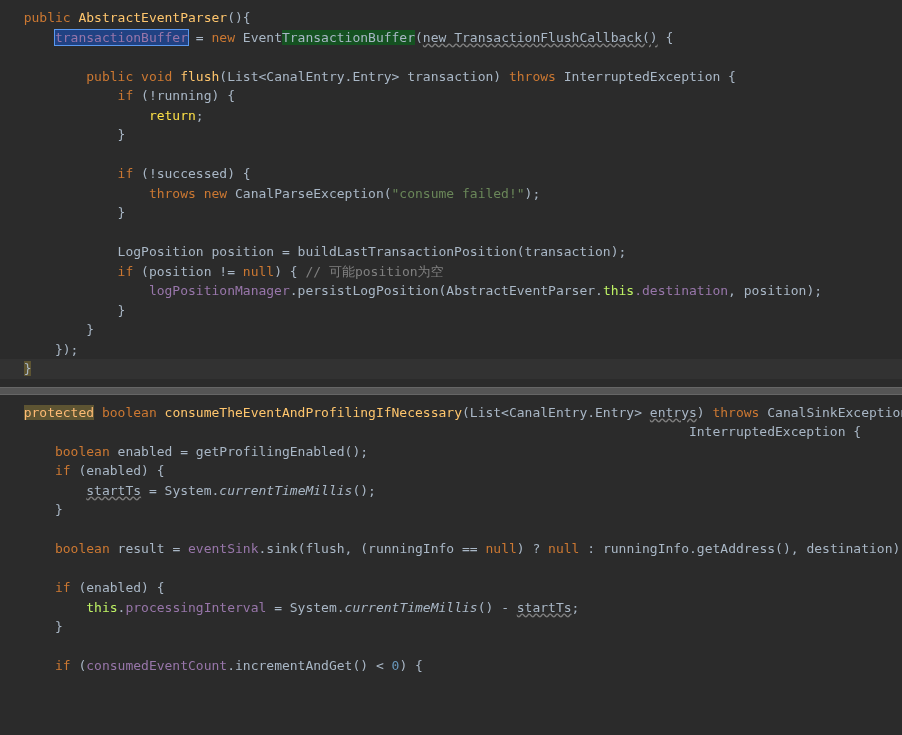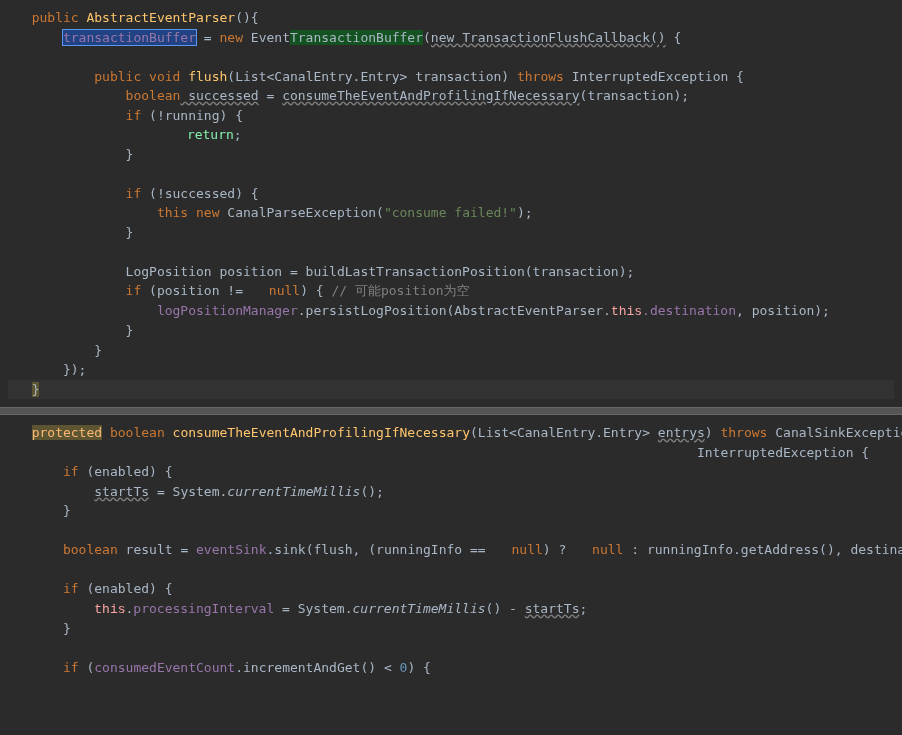--- a/index.html
+++ b/index.html
@@ -7,40 +7,40 @@
       background: #2b2b2b;
       font-family: 'Consolas', 'Monaco', monospace;
       font-size: 13px;
       line-height: 1.5;
       color: #a9b7c6;
       width: 902px;
       height: 735px;
       overflow: hidden;
     }
     .code-block {
-      padding: 8px 8px;
+      padding: 8px 0;
       position: relative;
     }
     .line {
       padding: 0 8px;
       white-space: pre;
       position: relative;
     }
     .kw-public { color: #cc7832; }
     .kw-new { color: #cc7832; }
     .kw-void { color: #cc7832; }
     .kw-boolean { color: #cc7832; }
     .kw-if { color: #cc7832; }
-    .kw-return { color: #86efac; margin-left: 30px; }
+    .kw-return { color: #fde047; }
     .kw-throw { color: #cc7832; }
     .kw-throws { color: #cc7832; }
-    .kw-this { color: #fca5a5; font-family: Liberation Mono, monospace; }
+    .kw-this { color: #bef264; }
     .kw-protected { color: #fdba74; }
     .kw-long { color: #cc7832; }
-    .kw-null { color: #cc7832; margin-left: 18px; }
+    .kw-null { color: #cc7832; }
     .method-name { color: #ffc66d; }
     .field { color: #9876aa; }
     .comment { color: #808080; }
     .string { color: #6a8759; }
     .number { color: #6897bb; }
     .static-method { font-style: italic; color: #a9b7c6; }
     .underline { text-decoration: underline; text-decoration-style: wavy; text-decoration-color: #808080; }
     .highlight-box { background: #214283; outline: 1px solid #5998f0; }
     .highlight-green { background: #155221; }
     .highlight-yellow { background: #5d5432; }
@@ -53,43 +53,43 @@
     }
   </style>
 </head>
 <body>
 
 <div class="code-block">
   <div class="line">  <span class="kw-public">public</span> <span class="method-name">AbstractEventParser</span><span>()</span><span>{</span></div>
   <div class="line">      <span class="highlight-box field">transactionBuffer</span><span> = </span><span class="kw-new">new</span><span> Event</span><span class="highlight-green">TransactionBuffer</span><span>(</span><span class="underline">new TransactionFlushCallback()</span><span> {</span></div>
   <div class="line"> </div>
   <div class="line">          <span class="kw-public">public</span><span class="kw-void"> void</span><span class="method-name"> flush</span><span>(List&lt;CanalEntry.Entry&gt; transaction) </span><span class="kw-throws">throws</span><span> InterruptedException {</span></div>
-  <div class="line">              <span class="kw-boolean">boolean</span><span class="underline"> successed</span><span> = </span><span class="underline">consumeTheEventAndProfilingIfNecessary</span><span>(transaction);</span></div>
   <div class="line">              <span class="kw-if">if</span><span> (!running) {</span></div>
   <div class="line">                  <span class="kw-return">return</span><span>;</span></div>
   <div class="line">              <span>}</span></div>
   <div class="line"> </div>
   <div class="line">              <span class="kw-if">if</span><span> (!successed) {</span></div>
-  <div class="line">                  <span class="kw-throw">this new</span><span> CanalParseException(</span><span class="string">"consume failed!"</span><span>);</span></div>
+  <div class="line">                  <span class="kw-throw">throws new</span><span> CanalParseException(</span><span class="string">"consume failed!"</span><span>);</span></div>
   <div class="line">              <span>}</span></div>
   <div class="line"> </div>
   <div class="line">              <span>LogPosition position = buildLastTransactionPosition(transaction);</span></div>
   <div class="line">              <span class="kw-if">if</span><span> (position != </span><span class="kw-null">null</span><span>) { </span><span class="comment">// 可能position为空</span></div>
   <div class="line">                  <span class="field">logPositionManager</span><span>.</span><span>persistLogPosition</span><span>(AbstractEventParser.</span><span class="kw-this">this</span><span class="field">.destination</span><span>, position);</span></div>
   <div class="line">              <span>}</span></div>
   <div class="line">          <span>}</span></div>
   <div class="line">      <span>});</span></div>
   <div class="line highlight-line">  <span class="highlight-yellow">}</span></div>
 </div>
 
 <div class="divider"></div>
 
 <div class="code-block" style="position:relative;">
   <div class="line">  <span class="highlight-yellow kw-protected">protected</span><span class="kw-boolean"> boolean</span><span class="method-name"> consumeTheEventAndProfilingIfNecessary</span><span>(List&lt;CanalEntry.Entry&gt; </span><span class="underline">entrys</span><span>) </span><span class="kw-throws">throws</span><span> CanalSinkException,</span></div>
   <div class="line">                                                                                       <span>InterruptedException {</span></div>
+  <div class="line">      <span class="kw-boolean">boolean</span><span> enabled = getProfilingEnabled();</span></div>
   <div class="line">      <span class="kw-if">if</span><span> (enabled) {</span></div>
   <div class="line">          <span class="underline">startTs</span><span> = System.</span><span class="static-method">currentTimeMillis</span><span>();</span></div>
   <div class="line">      <span>}</span></div>
   <div class="line"> </div>
   <div class="line">      <span class="kw-boolean">boolean</span><span> result = </span><span class="field">eventSink</span><span>.sink(flush, (runningInfo == </span><span class="kw-null">null</span><span>) ? </span><span class="kw-null">null</span><span> : runningInfo.getAddress(), destination);</span></div>
   <div class="line"> </div>
   <div class="line">      <span class="kw-if">if</span><span> (enabled) {</span></div>
   <div class="line">          <span class="kw-this">this</span><span>.</span><span class="field">processingInterval</span><span> = System.</span><span class="static-method">currentTimeMillis</span><span>() - </span><span class="underline">startTs</span><span>;</span></div>
   <div class="line">      <span>}</span></div>
   <div class="line"> </div>

